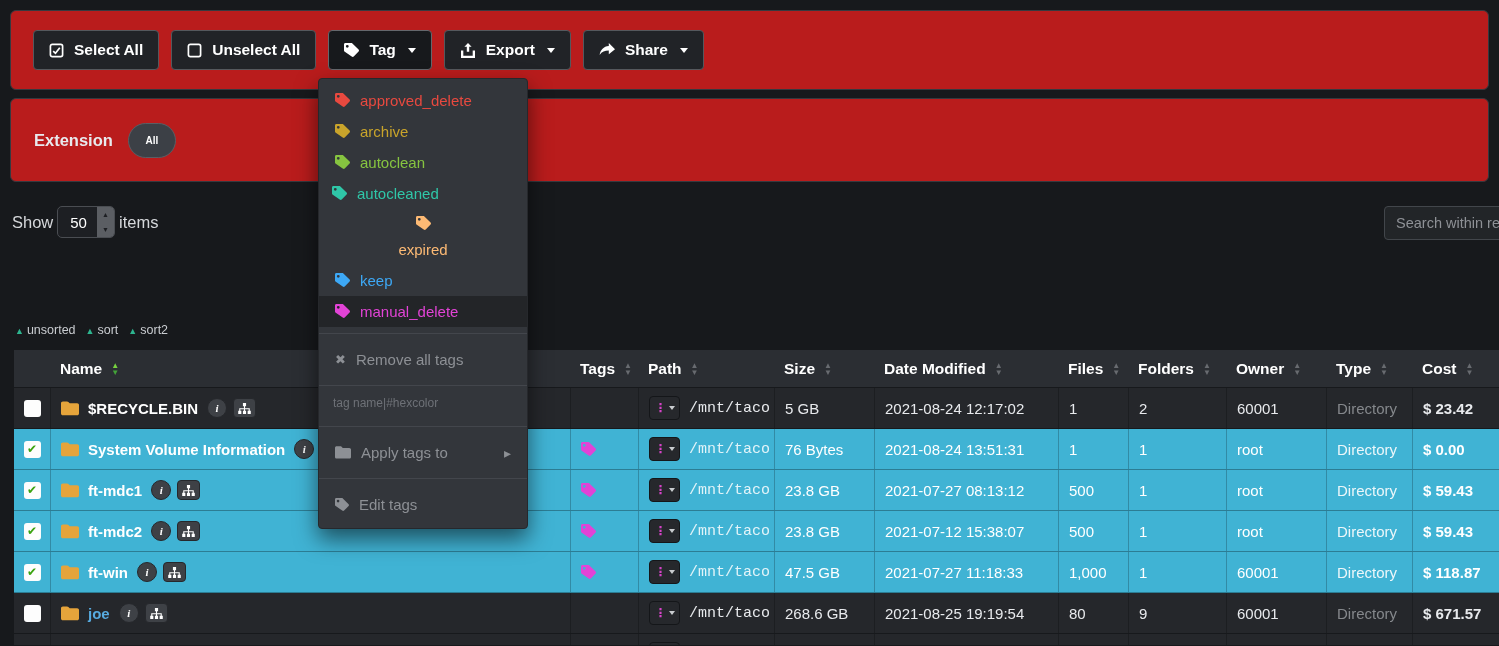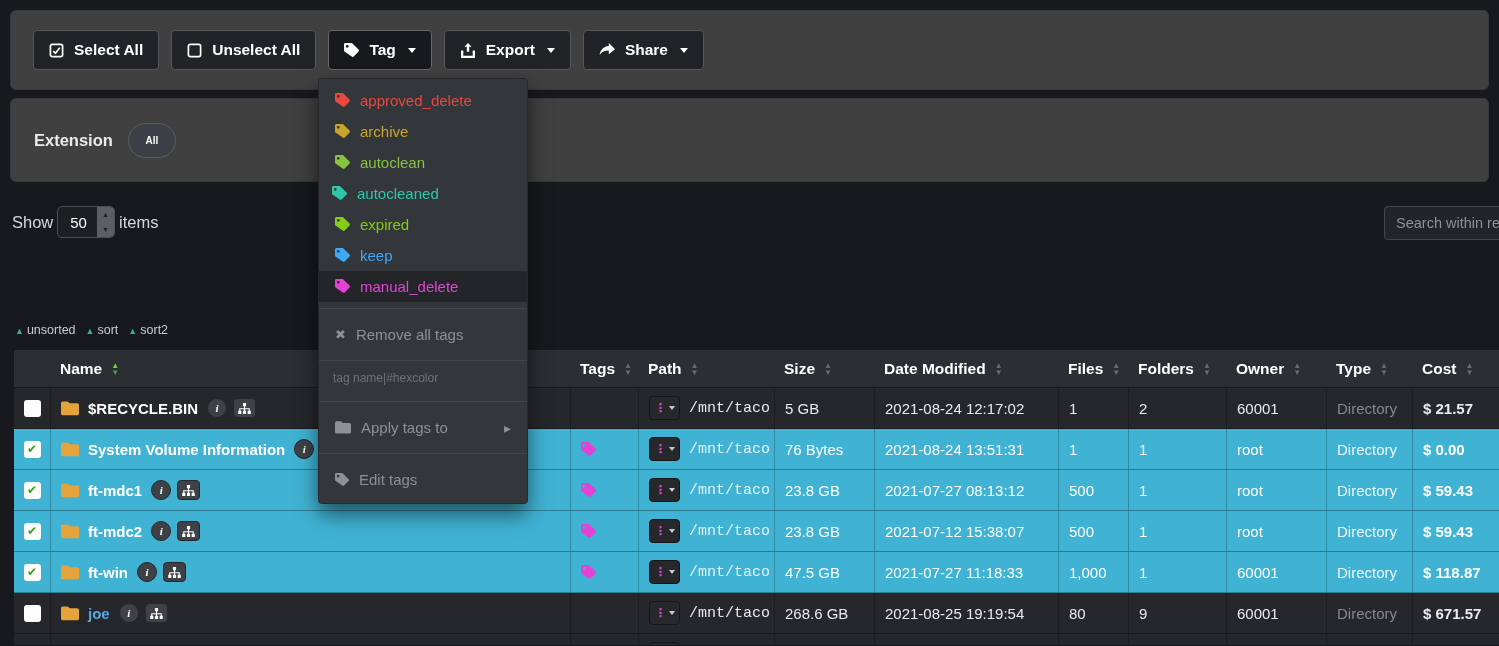--- a/index.html
+++ b/index.html
@@ -5,21 +5,21 @@
   * { box-sizing:border-box; margin:0; padding:0; }
   html,body { width:1499px; height:646px; }
   body {
     position:relative; overflow:hidden;
     background:#17191c; color:#e8eaed;
     font-family:"Liberation Sans","DejaVu Sans",sans-serif;
   }
   a { text-decoration:none; cursor:pointer; }
 
   
-  .panel { position:absolute; left:10px; width:1479px; background:#404040; border:1px solid #36393f; border-radius:6px; }
+  .panel { position:absolute; left:10px; width:1479px; background:#b91c1c; border:1px solid #36393f; border-radius:6px; }
   #toolbar-panel { top:10px; height:80px; display:flex; align-items:center; padding:0 22px; gap:12px; }
   #extension-panel { top:98px; height:84px; display:flex; align-items:center; padding:0 23px; gap:15px; }
   #extension-label { font-size:16.5px; font-weight:700; color:#e8eaed; }
   #extension-pill { height:35px; min-width:48px; padding:0 13px; border-radius:18px; background:#3c4046; border:1px solid #5a5e64;
     color:#fff; font-weight:700; font-size:10px; display:inline-flex; align-items:center; justify-content:center; cursor:pointer; }
 
   
   .btn { display:inline-flex; align-items:center; gap:10px; height:40px; padding:0 15px;
     background:#212327; border:1px solid #55585d; border-radius:4px;
     color:#fff; font-size:15.5px; font-weight:700; cursor:pointer; font-family:inherit; }
@@ -314,21 +314,21 @@
           <i class="dcaret"></i>
         </span>
       <span class="pathtext">/mnt/taco</span>
     </div>
     <div class="cell c-size">5 GB</div>
     <div class="cell c-date">2021-08-24 12:17:02</div>
     <div class="cell c-files">1</div>
     <div class="cell c-folders">2</div>
     <div class="cell c-owner">60001</div>
     <div class="cell c-type">Directory</div>
-    <div class="cell c-cost">$ 21.57</div>
+    <div class="cell c-cost">$ 23.42</div>
   </div>
 
   <div class="t-row selected">
     <div class="cell c-check">
         <span class="cb checked">
           <i>✔</i>
         </span>
       </div>
     <div class="cell c-name">
       <span class="folder">
@@ -584,21 +584,21 @@
     <span>autoclean</span>
   </div>
   <div class="tag-item" style="color: rgb(47, 199, 168); padding-left: 13px;">
     <span class="ticon">
         <svg width="15" height="15" viewBox="0 0 512 512" fill="currentColor">
           <use href="#i-tag"></use>
         </svg>
       </span>
     <span>autocleaned</span>
   </div>
-  <div class="tag-item" style="color: #84cc16;">
+  <div class="tag-item" style="color: #fdba74; flex-direction: column;">
     <span class="ticon">
         <svg width="15" height="15" viewBox="0 0 512 512" fill="currentColor">
           <use href="#i-tag"></use>
         </svg>
       </span>
     <span>expired</span>
   </div>
   <div class="tag-item" style="color: rgb(61, 168, 245);">
     <span class="ticon">
         <svg width="15" height="15" viewBox="0 0 512 512" fill="currentColor">

